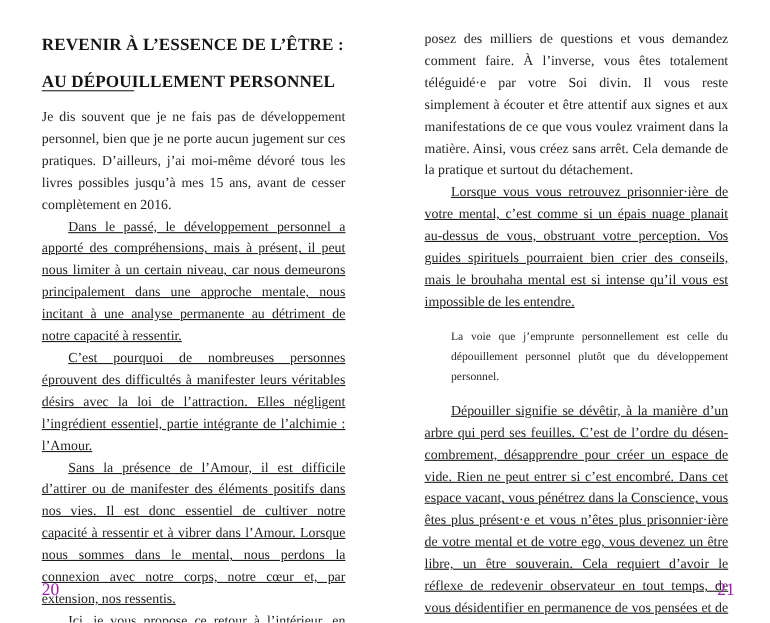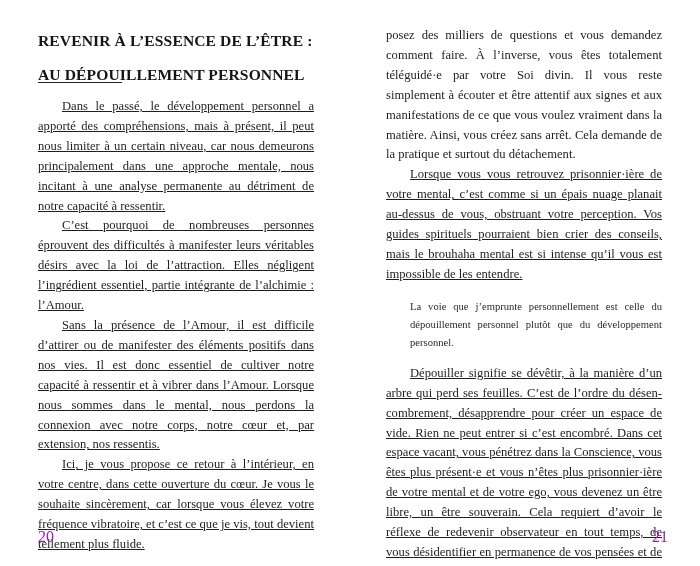--- a/index.html
+++ b/index.html
@@ -45,20 +45,21 @@
 
 <div class="page left">
   <h1 class="heading">
     <span>REVENIR À L’ESSENCE DE L’ÊTRE :</span><br>
     <br>
     <span>AU DÉPOUILLEMENT PERSONNEL</span>
   </h1>
   <div class="heading-rule"></div>
 
   <div class="col" style="top: 97px;">
+    <p class="body">Je dis souvent que je ne fais pas de développement per­sonnel, bien que je ne porte aucun jugement sur ces pra­tiques. D’ailleurs, j’ai moi-même dévoré tous les livres possibles jusqu’à mes 15 ans, avant de cesser complète­ment en 2016.</p>
     <p class="body indent">Dans le passé, le développement personnel a apporté des compréhensions, mais à présent, il peut nous limiter à un certain niveau, car nous demeurons principalement dans une approche mentale, nous incitant à une analyse permanente au détriment de notre capacité à ressentir.</p>
     <p class="body indent">C’est pourquoi de nombreuses personnes éprouvent des difficultés à manifester leurs véritables désirs avec la loi de l’attraction. Elles négligent l’ingrédient essentiel, partie intégrante de l’alchimie : l’Amour.</p>
     <p class="body indent">Sans la présence de l’Amour, il est difficile d’attirer ou de manifester des éléments positifs dans nos vies. Il est donc essentiel de cultiver notre capacité à ressentir et à vibrer dans l’Amour. Lorsque nous sommes dans le mental, nous perdons la connexion avec notre corps, notre cœur et, par extension, nos ressentis.</p>
     <p class="body indent">Ici, je vous propose ce retour à l’intérieur, en votre centre, dans cette ouverture du cœur. Je vous le souhaite sincèrement, car lorsque vous élevez votre fréquence vibratoire, et c’est ce que je vis, tout devient tellement plus fluide.</p>
 
   </div>
 
   <div class="page-number">20</div>
 </div>
 

